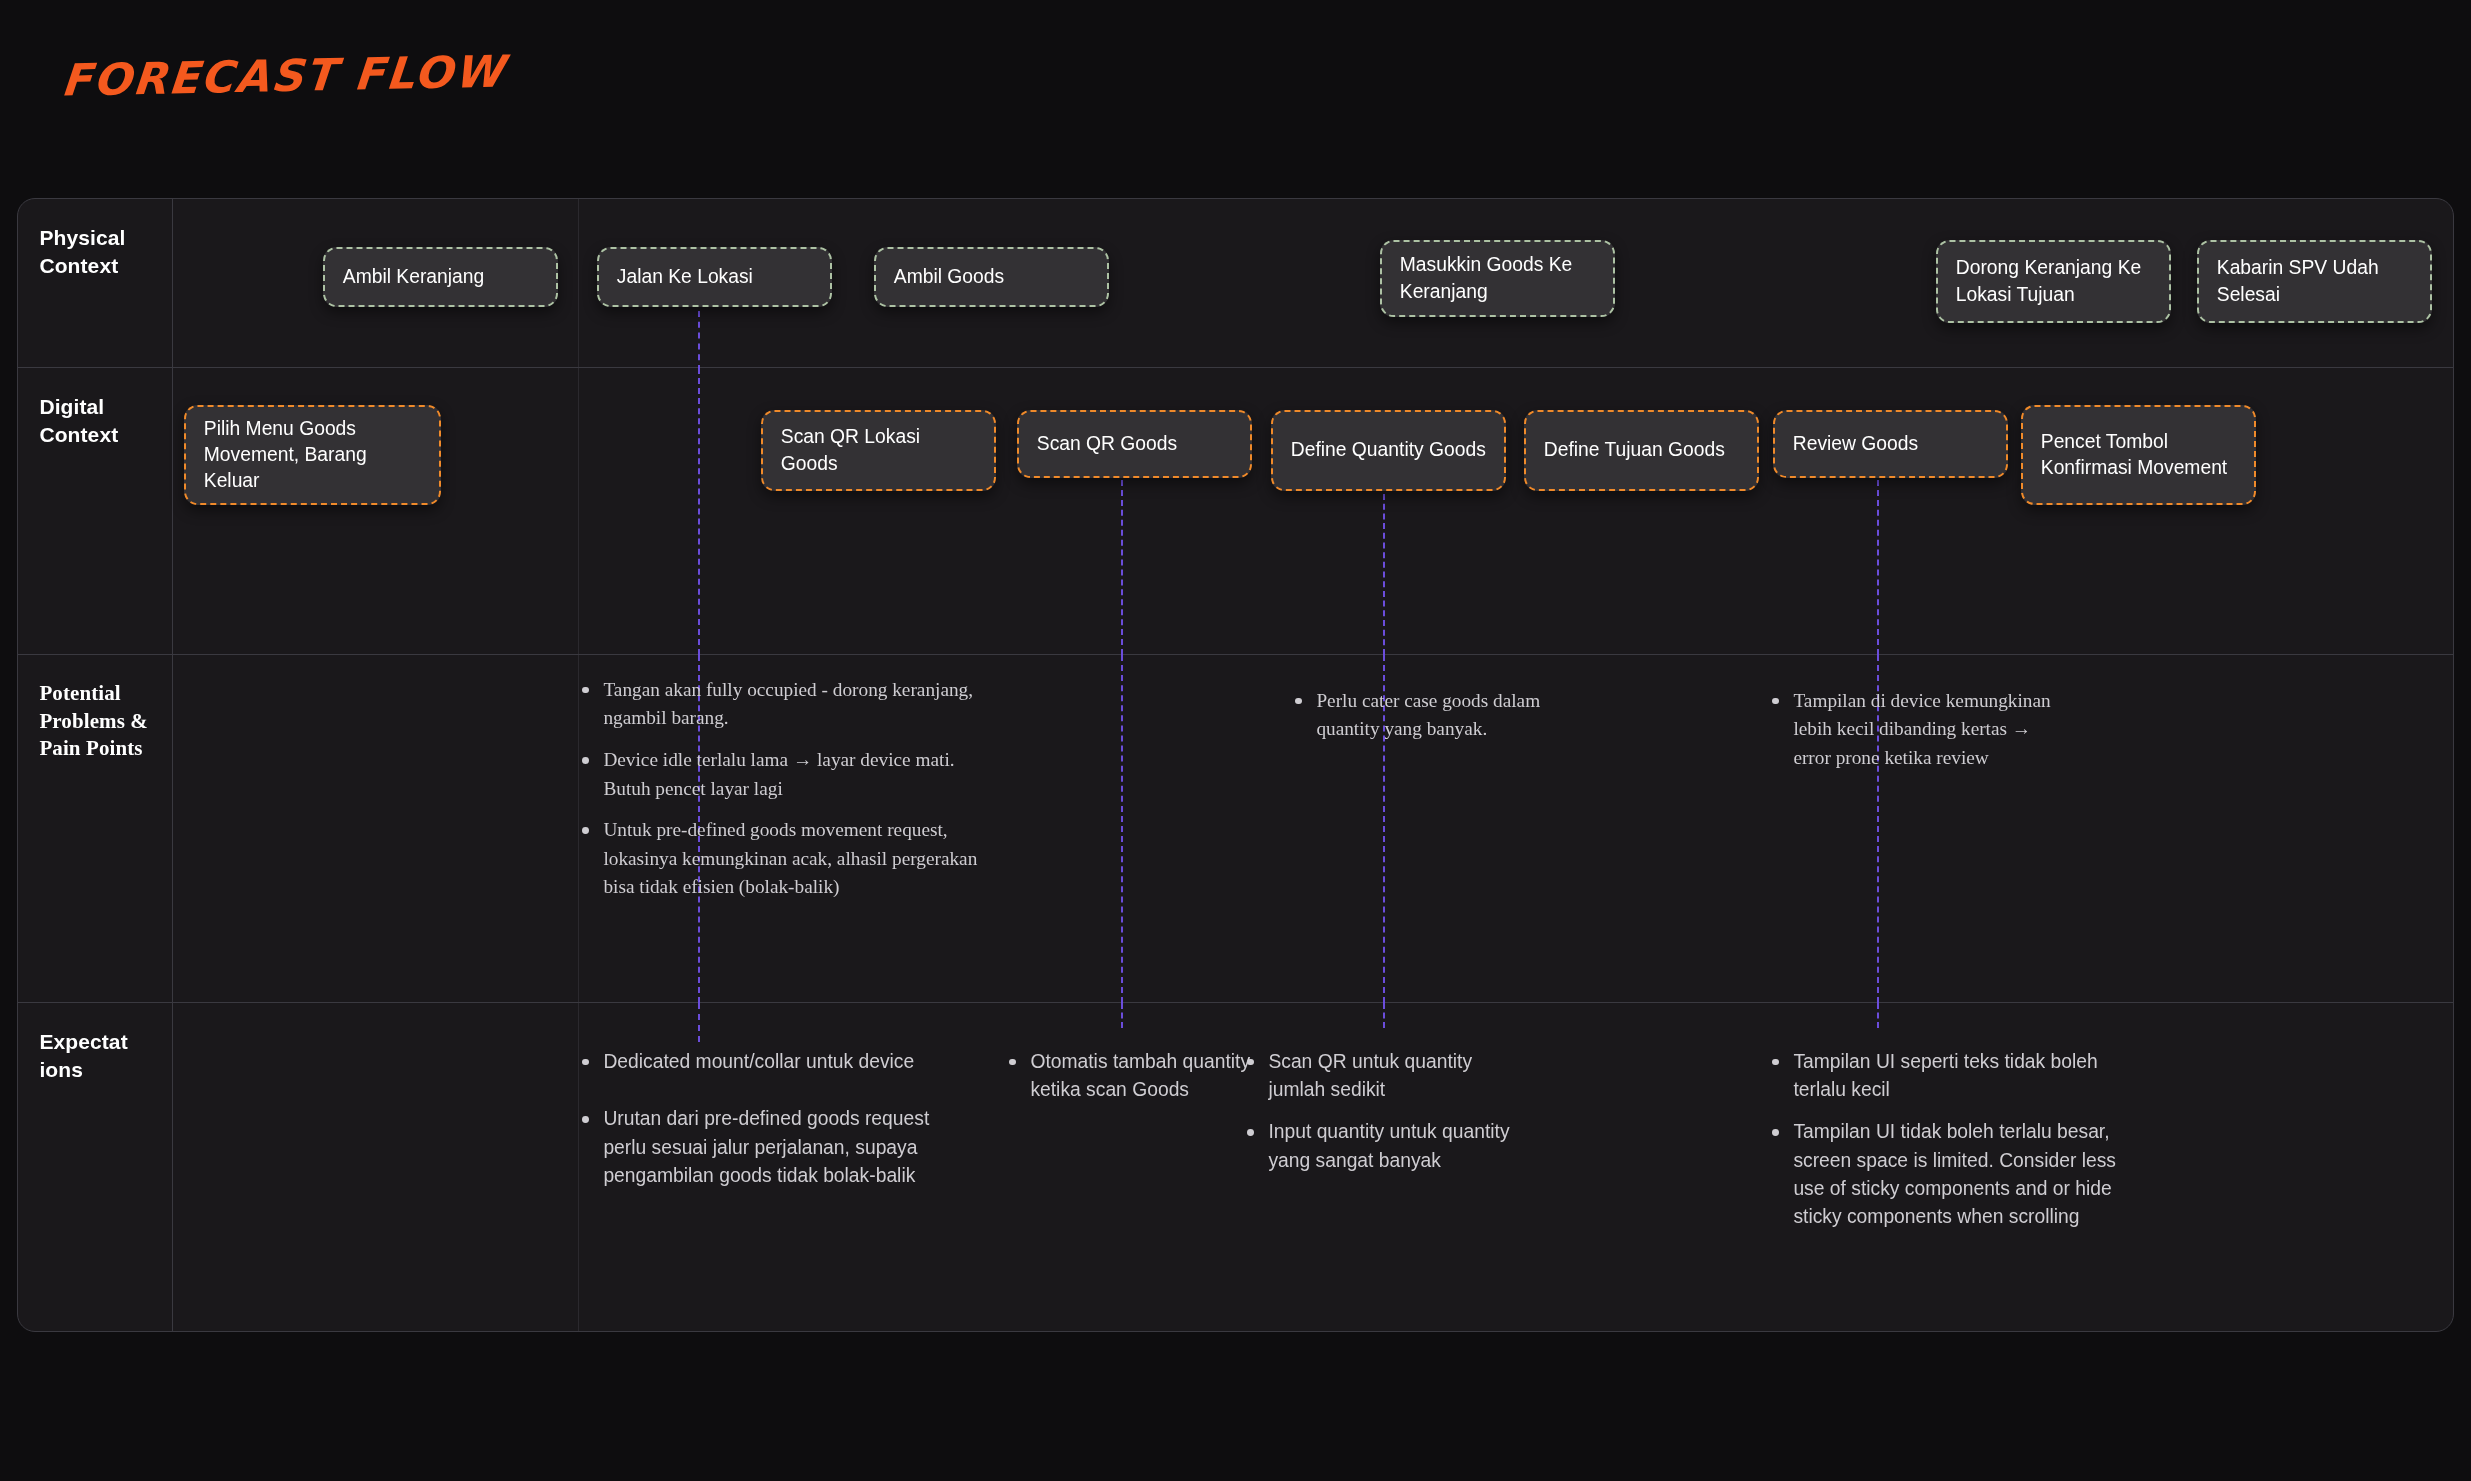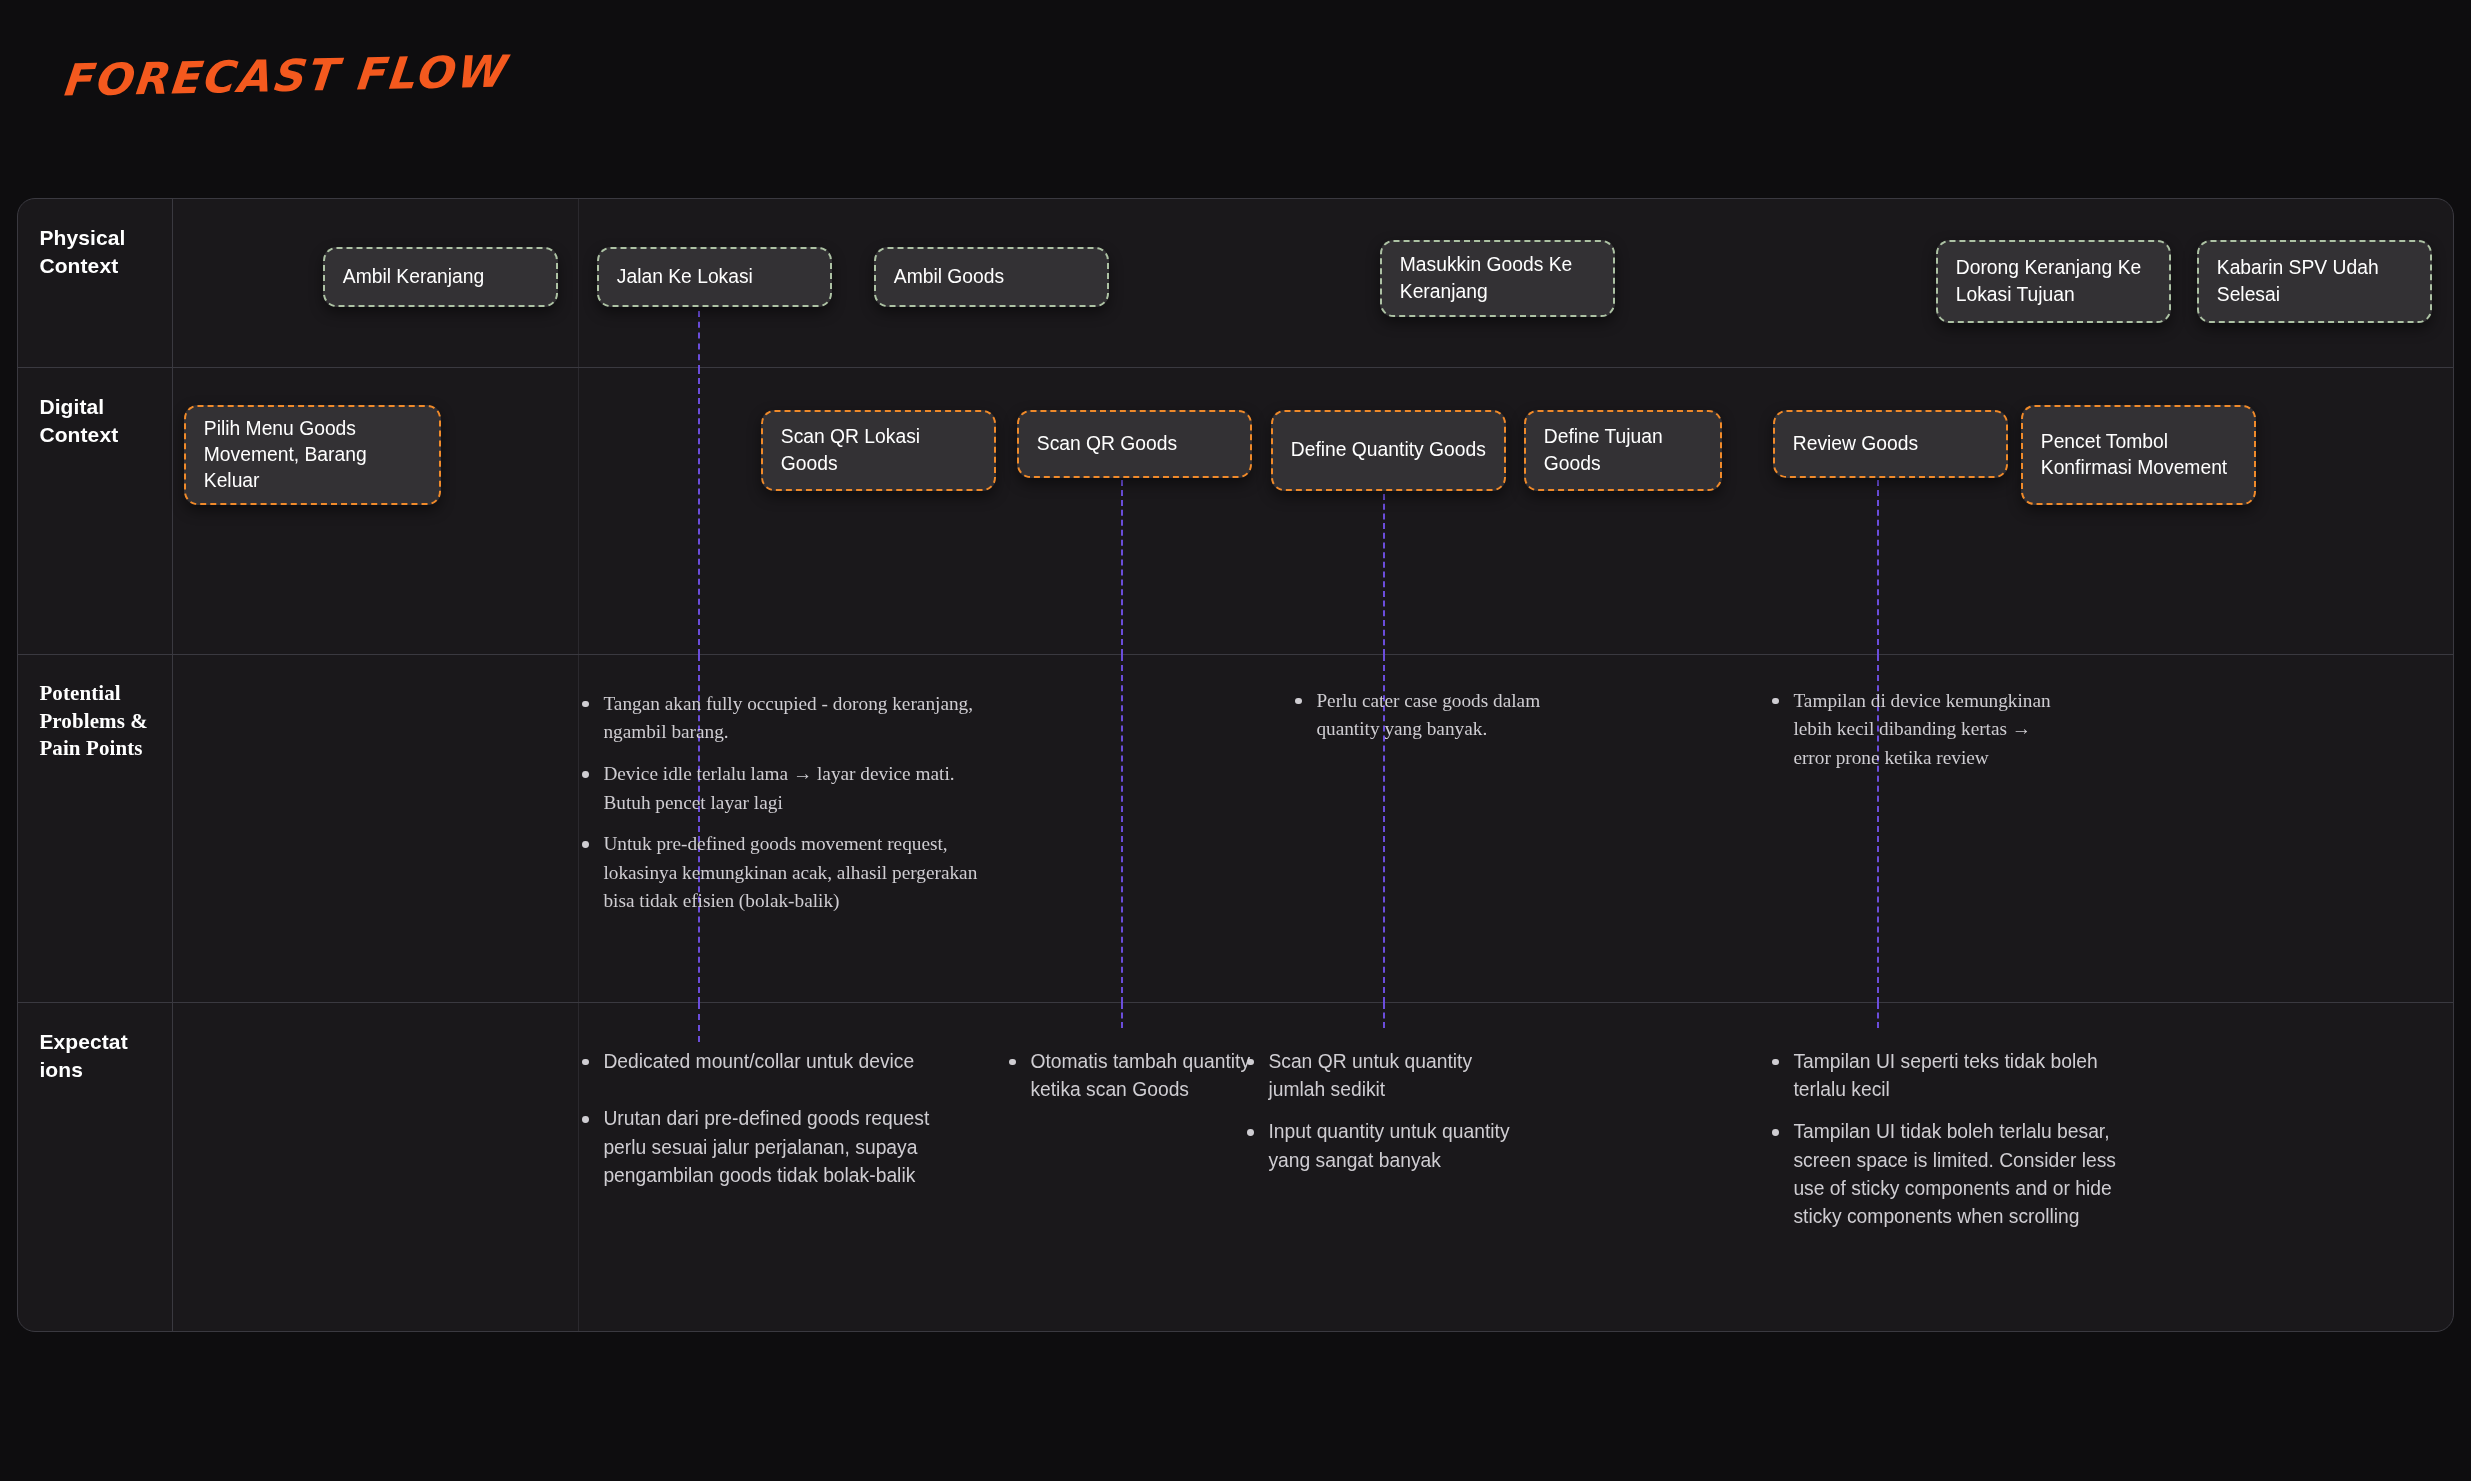--- a/index.html
+++ b/index.html
@@ -190,21 +190,21 @@
     </div>
 
     <div class="card digital" style="left:999px; top:42px; width:235px; height:68px;">
       <span>Scan QR Goods</span>
     </div>
 
     <div class="card digital" style="left:1253px; top:42px; width:235px; height:81px;">
       <span>Define Quantity Goods</span>
     </div>
 
-    <div class="card digital" style="left:1506px; top:42px; width:198px; height:81px;">
+    <div class="card digital" style="left:1506px; top:42px; width:235px; height:81px;">
       <span>Define Tujuan Goods</span>
     </div>
 
     <div class="card digital" style="left:1755px; top:42px; width:235px; height:68px;">
       <span>Review Goods</span>
     </div>
 
     <div class="card digital" style="left:2003px; top:37px; width:235px; height:100px;">
       <span>Pencet Tombol Konfirmasi Movement</span>
     </div>
@@ -214,21 +214,21 @@
     <div class="connector" style="left:1365px; top:126px; height:161px;"></div>
     <div class="connector" style="left:1859px; top:112px; height:175px;"></div>
   </div>
 
   <div class="row" style="height:348px;font-family:Liberation Serif, serif;">
     <div class="label-divider"></div>
     <div class="colsep" style="left:560px;"></div>
 
     <div class="row-label">Potential Problems &amp; Pain Points</div>
 
-    <ul class="bullets" style="left:560px; top:21px; width:410px;margin-top:14px;">
+    <ul class="bullets" style="left:560px; top:21px; width:410px;">
       <li>Tangan akan fully occupied - dorong keranjang, ngambil barang.</li>
       <li>Device idle terlalu lama → layar device mati. Butuh pencet layar lagi</li>
       <li>Untuk pre-defined goods movement request, lokasinya kemungkinan acak, alhasil pergerakan bisa tidak efisien (bolak-balik)</li>
     </ul>
 
     <ul class="bullets" style="left:1273px; top:32px; width:290px;">
       <li>Perlu cater case goods dalam quantity yang banyak.</li>
     </ul>
 
     <ul class="bullets" style="left:1750px; top:32px; width:290px;">

